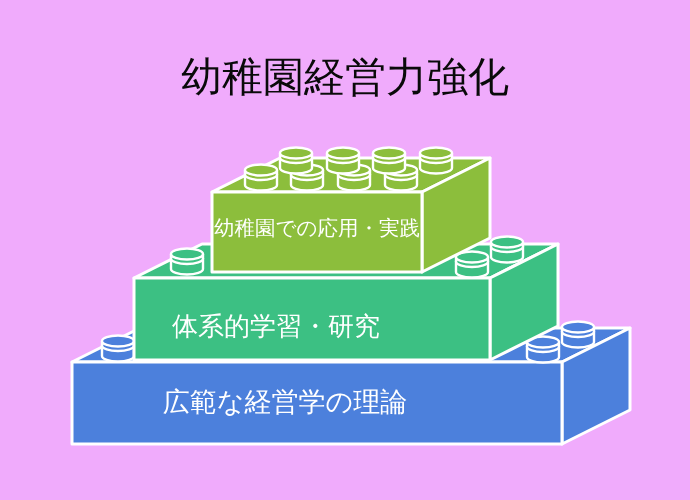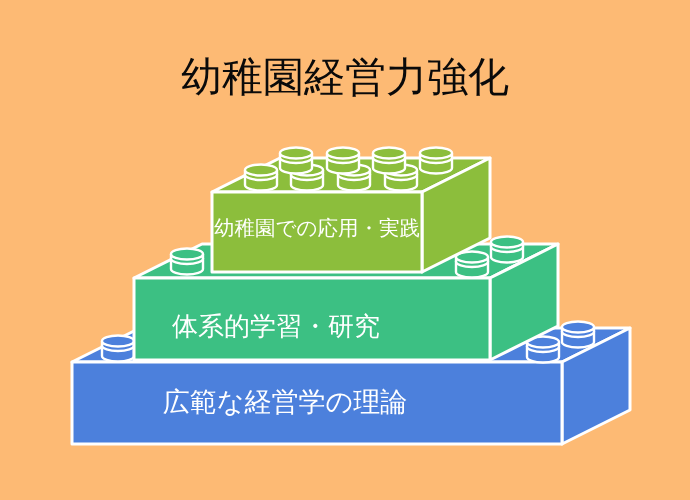--- a/index.html
+++ b/index.html
@@ -1,20 +1,20 @@
 <!DOCTYPE html>
 <html><head>
 <meta charset="utf-8">
 <style>
   html, body { margin: 0; padding: 0; background: #ffffff; }
   .page {
     position: relative;
     width: 690px;
     height: 500px;
-    background: #fdba74;
+    background: #f0abfc;
     overflow: hidden;
     font-family: "Liberation Sans", sans-serif;
   }
   .page-title {
     position: absolute;
     top: 50px;
     left: 0;
     width: 690px;
     margin: 0;
     text-align: center;

